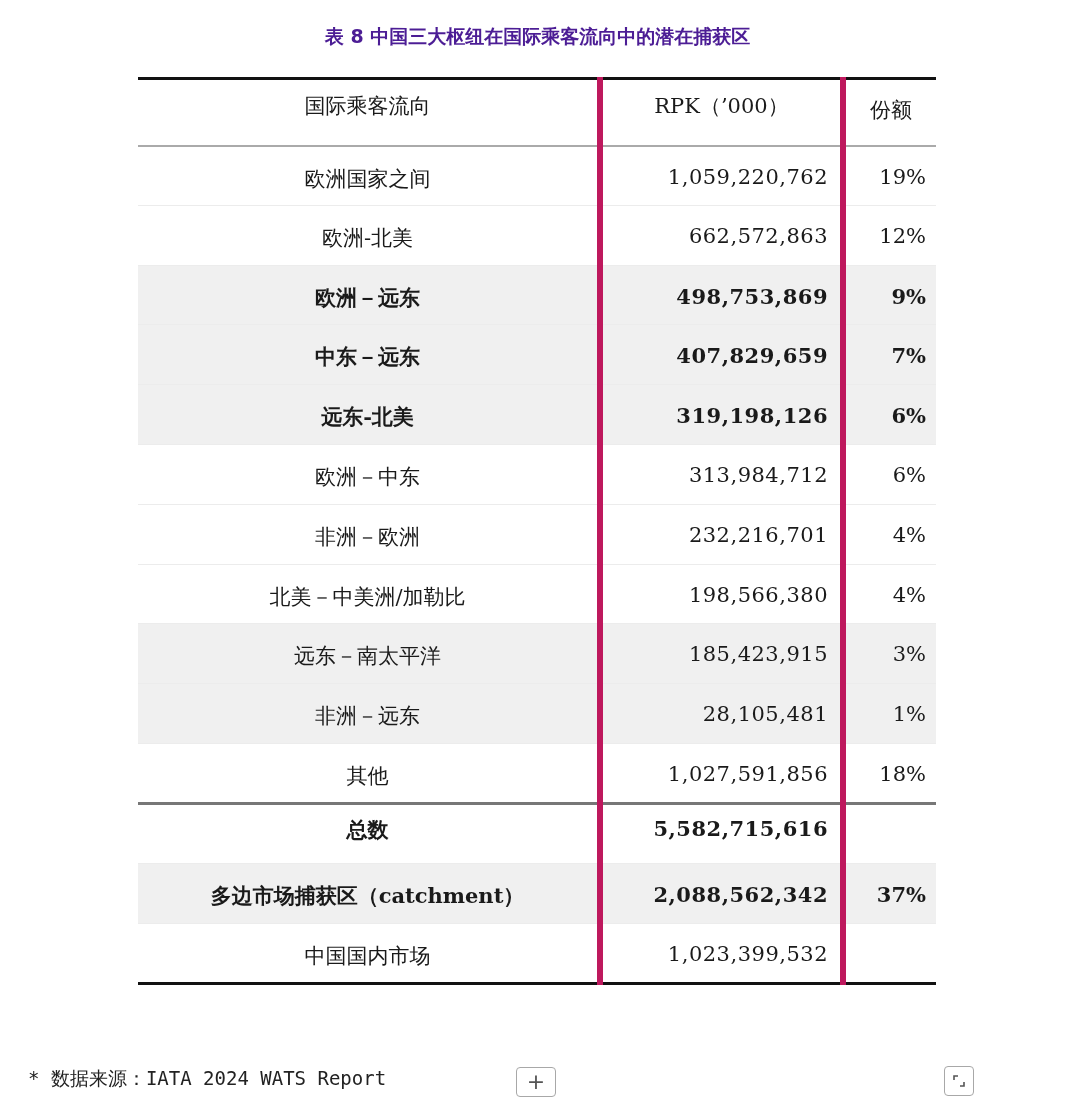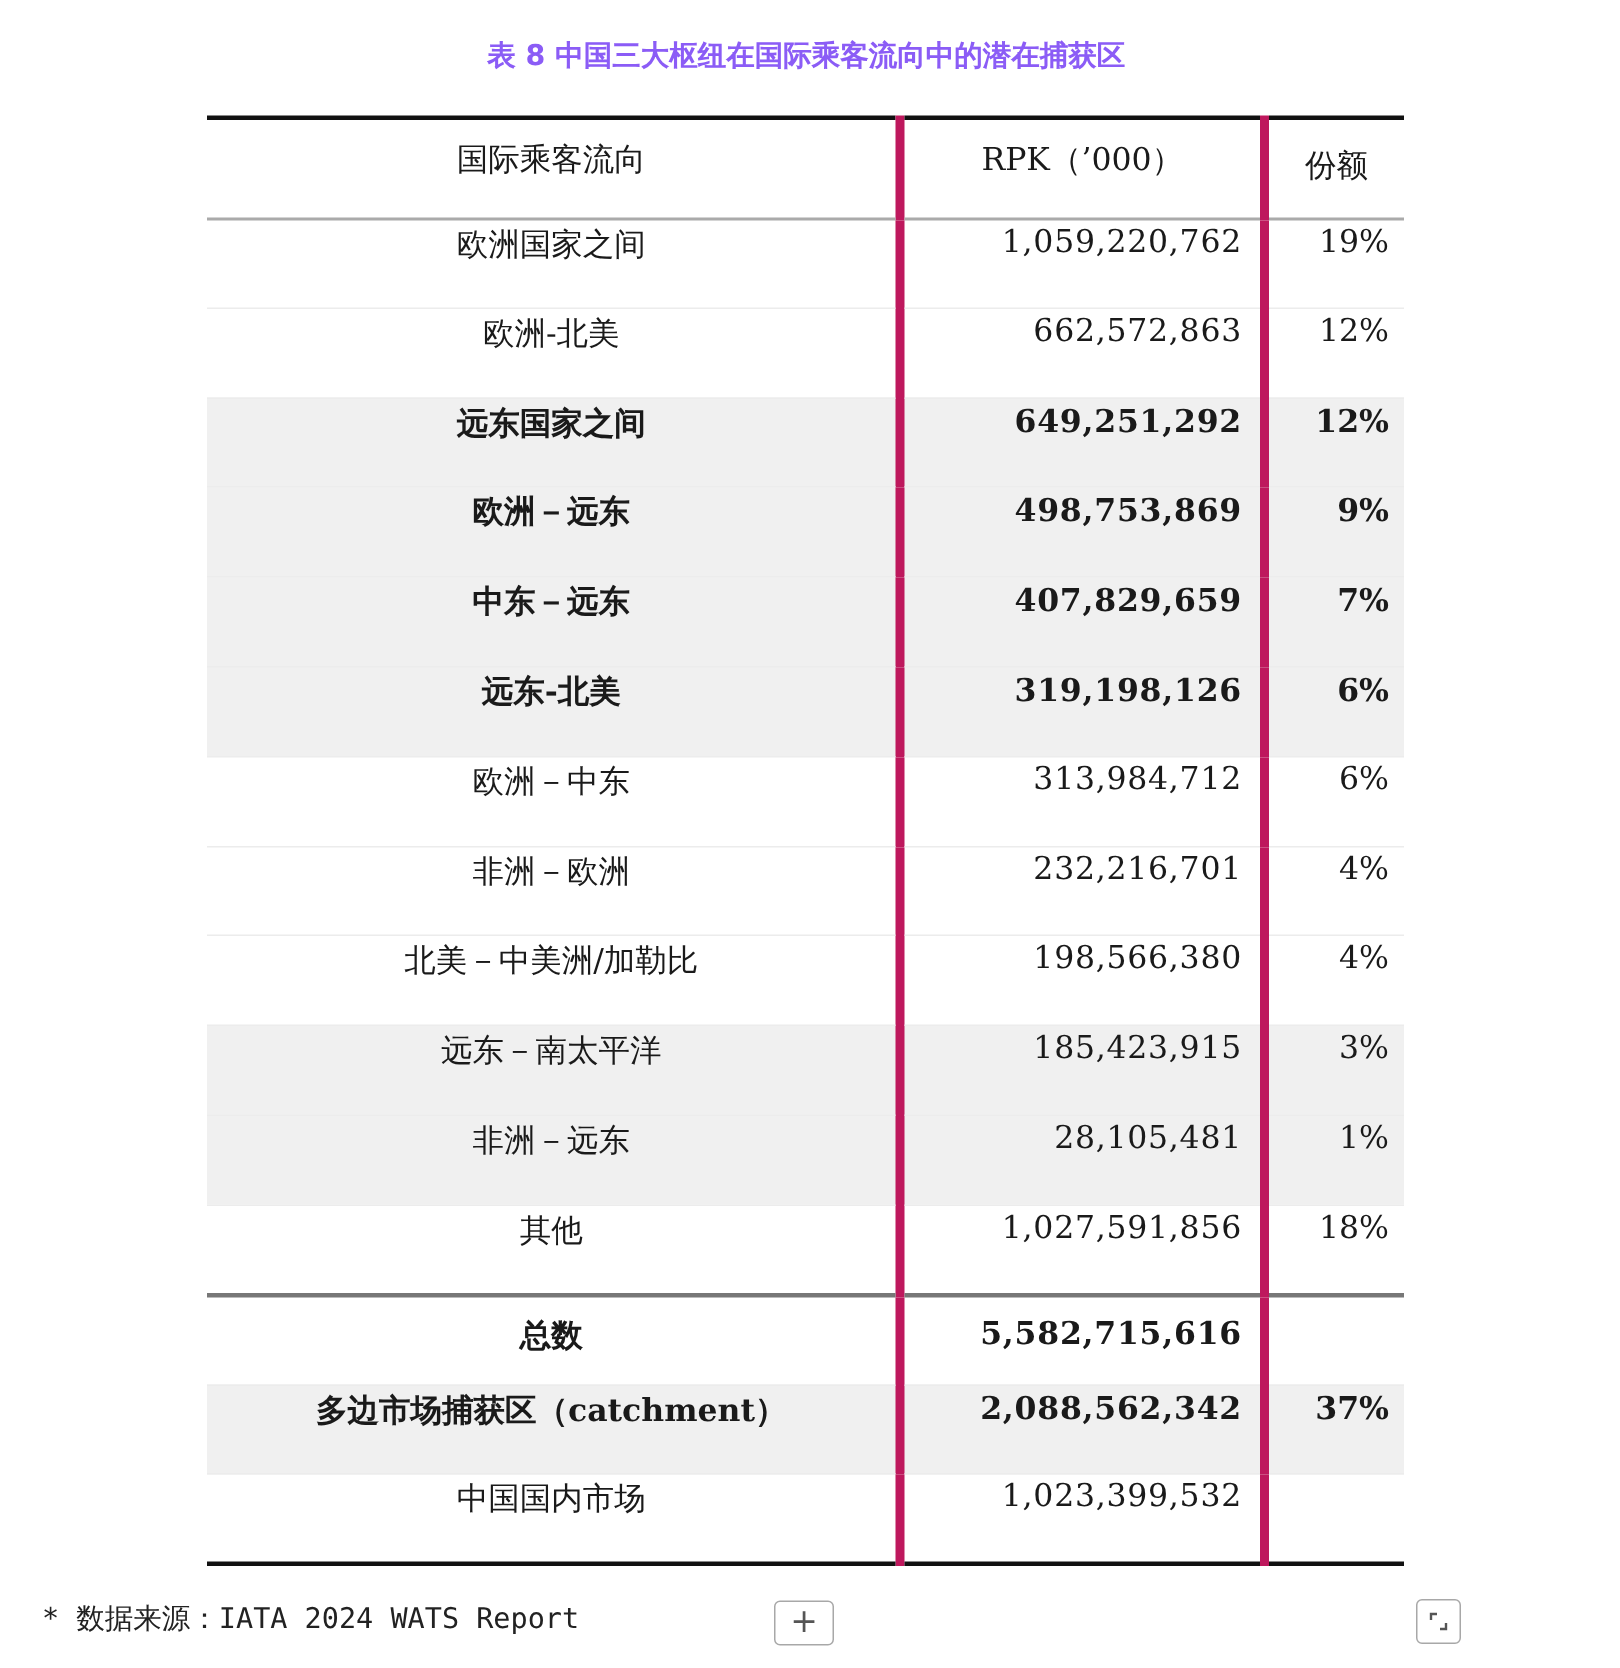--- a/index.html
+++ b/index.html
@@ -1,32 +1,32 @@
 <!DOCTYPE html>
 <html><head>
 <meta charset="utf-8">
 <style>
   html, body { margin: 0; padding: 0; background: #ffffff; }
   body { width: 1080px; height: 1112px; position: relative; overflow: hidden;
          font-family: "DejaVu Serif", "Liberation Serif", serif; color: #1a1a1a; }
   .title { position: absolute; top: 24px; left: 0; width: 1075px; text-align: center;
-           font-family: "DejaVu Sans", "Liberation Sans", sans-serif; font-weight: bold; font-size: 19px; color: #8b5cf6; }
+           font-family: "DejaVu Sans", "Liberation Sans", sans-serif; font-weight: bold; font-size: 19px; color: #4c1d95; }
   .tbl { position: absolute; left: 138px; top: 77px; width: 798px; border-collapse: collapse; table-layout: fixed; }
   .tbl col.c1 { width: 462px; }
   .tbl col.c2 { width: 243px; }
   .tbl col.c3 { width: 93px; }
   .tbl th, .tbl td { font-size: 21px; padding: 0 12px; border-right: 6px solid #be185d; border-bottom: 1px solid #ececec; vertical-align: top; }
   .tbl th:last-child, .tbl td:last-child { border-right: none; }
   .tbl thead tr { height: 67px; }
   .tbl thead th { border-top: 3px solid #111; border-bottom: 2px solid #aaa; font-weight: normal; padding-top: 12px; }
   .tbl thead th.h1 { text-align: center; }
   .tbl thead th.h2 { text-align: center; }
   .tbl thead th.h3 { text-align: center; padding: 16px 4px 0 4px; }
   .tbl tbody tr { height: 59.8px; }
-  .tbl tbody td { padding-top: 2px; }
+  .tbl tbody td { padding-top: 18px; }
   .tbl td.flow { text-align: center; }
   .tbl td.rpk { text-align: right; letter-spacing: 0.5px; }
   .tbl td.share { text-align: right; padding-right: 10px; }
   .tbl tr.shade td { background: #f0f0f0; }
   .tbl tr.bold td { font-weight: bold; }
   .tbl tr.sep td { border-top: 3px solid #777; }
   .tbl tr.sumrow { height: 60px; }
   .tbl tr.sumrow td { padding-top: 11px; }
   .tbl tr.last td { border-bottom: 3px solid #111; }
   .tbl tr.last { height: 60px; }
@@ -56,25 +56,20 @@
   </thead>
   <tbody>
     <tr>
       <td class="flow">欧洲国家之间</td>
       <td class="rpk">1,059,220,762</td>
       <td class="share">19%</td>
     </tr>
     <tr>
       <td class="flow">欧洲-北美</td>
       <td class="rpk">662,572,863</td>
-      <td class="share">12%</td>
-    </tr>
-    <tr class="shade bold">
-      <td class="flow">远东国家之间</td>
-      <td class="rpk">649,251,292</td>
       <td class="share">12%</td>
     </tr>
     <tr class="shade bold">
       <td class="flow">欧洲－远东</td>
       <td class="rpk">498,753,869</td>
       <td class="share">9%</td>
     </tr>
     <tr class="shade bold">
       <td class="flow">中东－远东</td>
       <td class="rpk">407,829,659</td>

